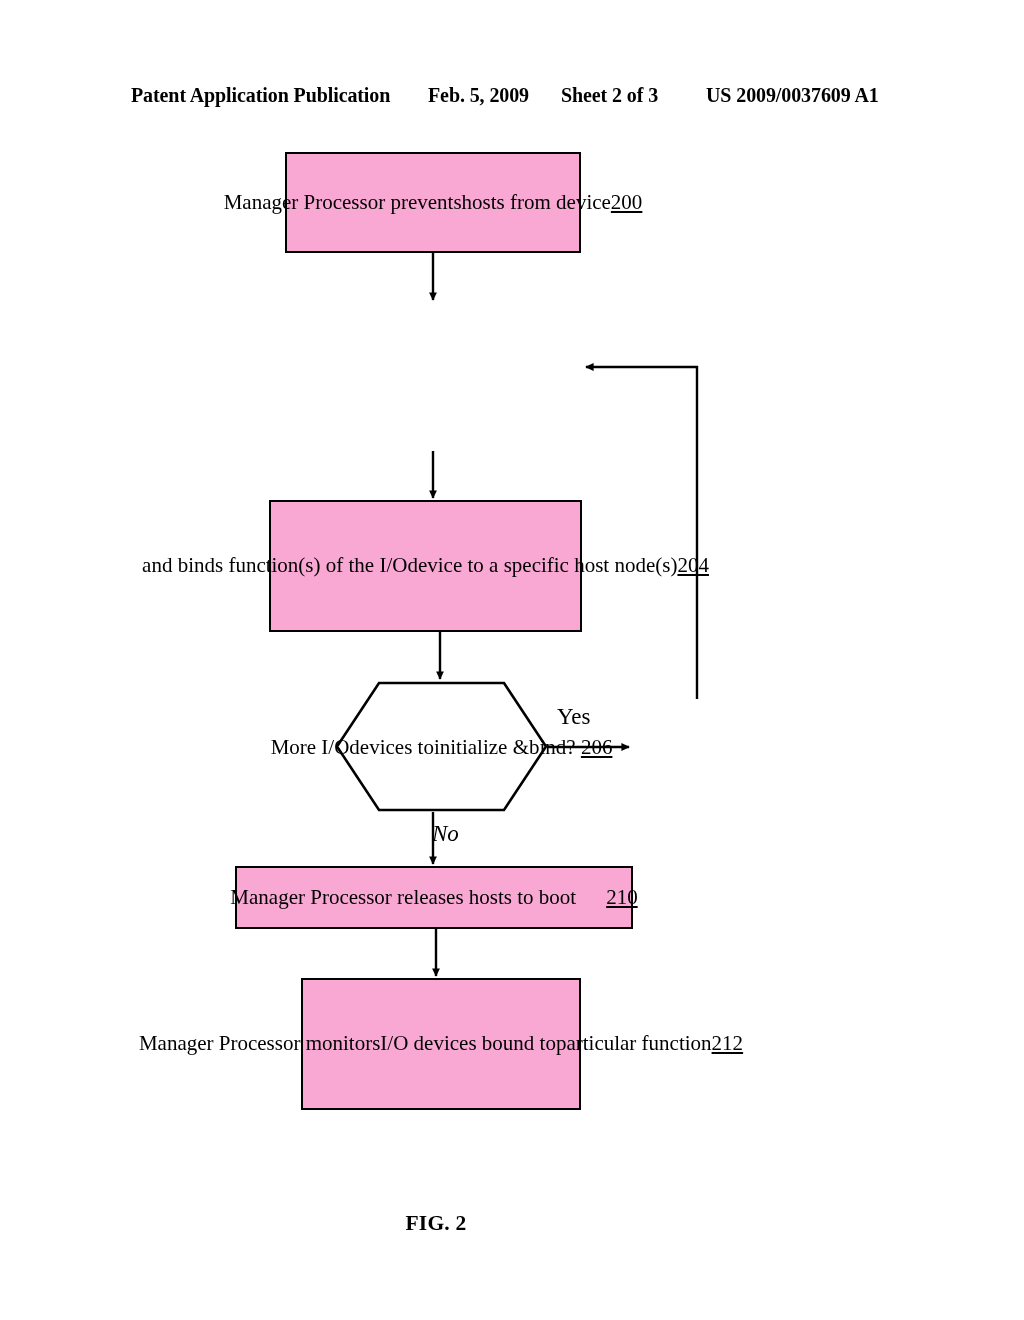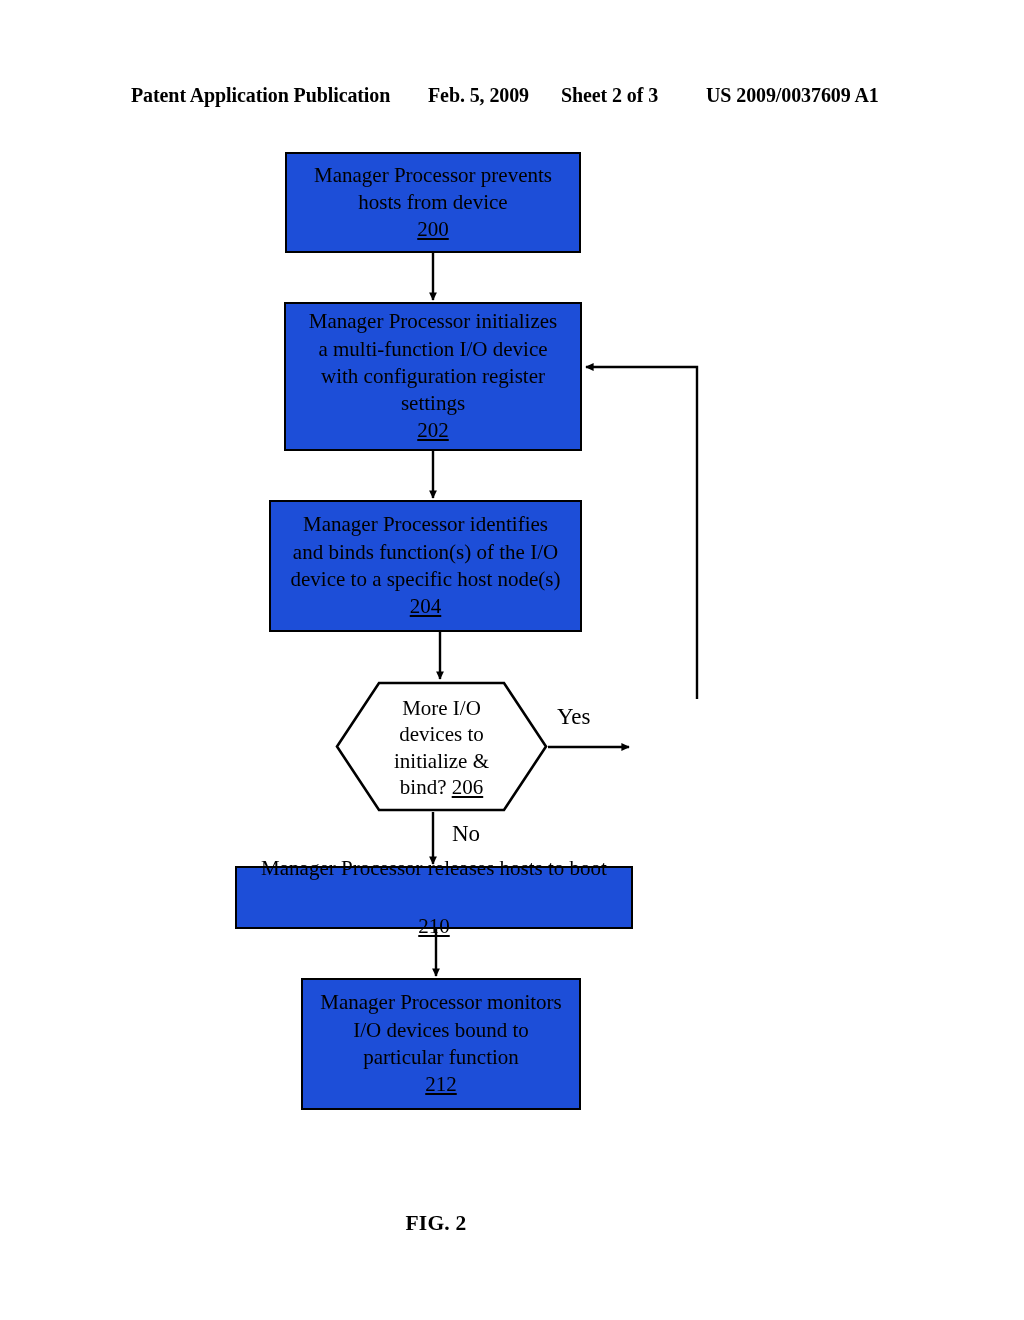--- a/index.html
+++ b/index.html
@@ -49,23 +49,23 @@
     top: 0;
     width: 1024px;
     height: 1320px;
   }
 
   
   .node {
     position: absolute;
     box-sizing: border-box;
     border: 2.2px solid #000000;
-    background: #1d4ed8;
+    background: #f9a8d4;
     display: flex;
-    flex-direction: column;
+    flex-direction: row;
     align-items: center;
     justify-content: center;
     text-align: center;
     font-size: 21px;
     line-height: 1.30;
     padding: 4px 6px;
   }
   .node .line { display: block; white-space: nowrap; }
   .refnum {
     display: block;
@@ -101,40 +101,40 @@
     width: 213px;
     height: 131px;
   }
   #node-206 .hex-text {
     position: absolute;
     left: 0;
     top: 0;
     width: 213px;
     height: 131px;
     display: flex;
-    flex-direction: column;
+    flex-direction: row;
     align-items: center;
     justify-content: center;
     text-align: center;
     font-size: 21px;
     line-height: 1.26;
     padding-top: 2px;
     box-sizing: border-box;
   }
   #node-206 .hex-text .line { white-space: nowrap; }
 
   
   .edge-label {
     position: absolute;
     font-size: 23px;
     line-height: 1;
     white-space: nowrap;
   }
   #label-yes { left: 557px; top: 705px; }
-  #label-no  { left: 452px; top: 822px; }
+  #label-no  { left: 432px; top: 822px; font-style: italic; }
 
   
   #fig-caption {
     position: absolute;
     left: 0;
     top: 1211px;
     width: 872px;
     text-align: center;
     font-size: 21.5px;
     font-weight: bold;
@@ -191,30 +191,22 @@
       <line x1="436" y1="929" x2="436" y2="976" stroke="#000000" stroke-width="2.4" marker-end="url(#arrow)"></line>
     </g>
   </svg>
 
   <div class="node" id="node-200">
     <span class="line">Manager Processor prevents</span>
     <span class="line">hosts from device</span>
     <span class="refnum">200</span>
   </div>
 
-  <div class="node" id="node-202">
-    <span class="line">Manager Processor initializes</span>
-    <span class="line">a multi-function I/O device</span>
-    <span class="line">with configuration register</span>
-    <span class="line">settings</span>
-    <span class="refnum">202</span>
-  </div>
 
   <div class="node" id="node-204">
-    <span class="line">Manager Processor identifies</span>
     <span class="line">and binds function(s) of the I/O</span>
     <span class="line">device to a specific host node(s)</span>
     <span class="refnum">204</span>
   </div>
 
   <div id="node-206">
     <svg viewBox="0 0 213 131" xmlns="http://www.w3.org/2000/svg">
       <polygon points="44,2 169,2 211,65.5 169,129 44,129 2,65.5" fill="#ffffff" stroke="#000000" stroke-width="2.6" stroke-linejoin="miter"></polygon>
     </svg>
     <div class="hex-text">

